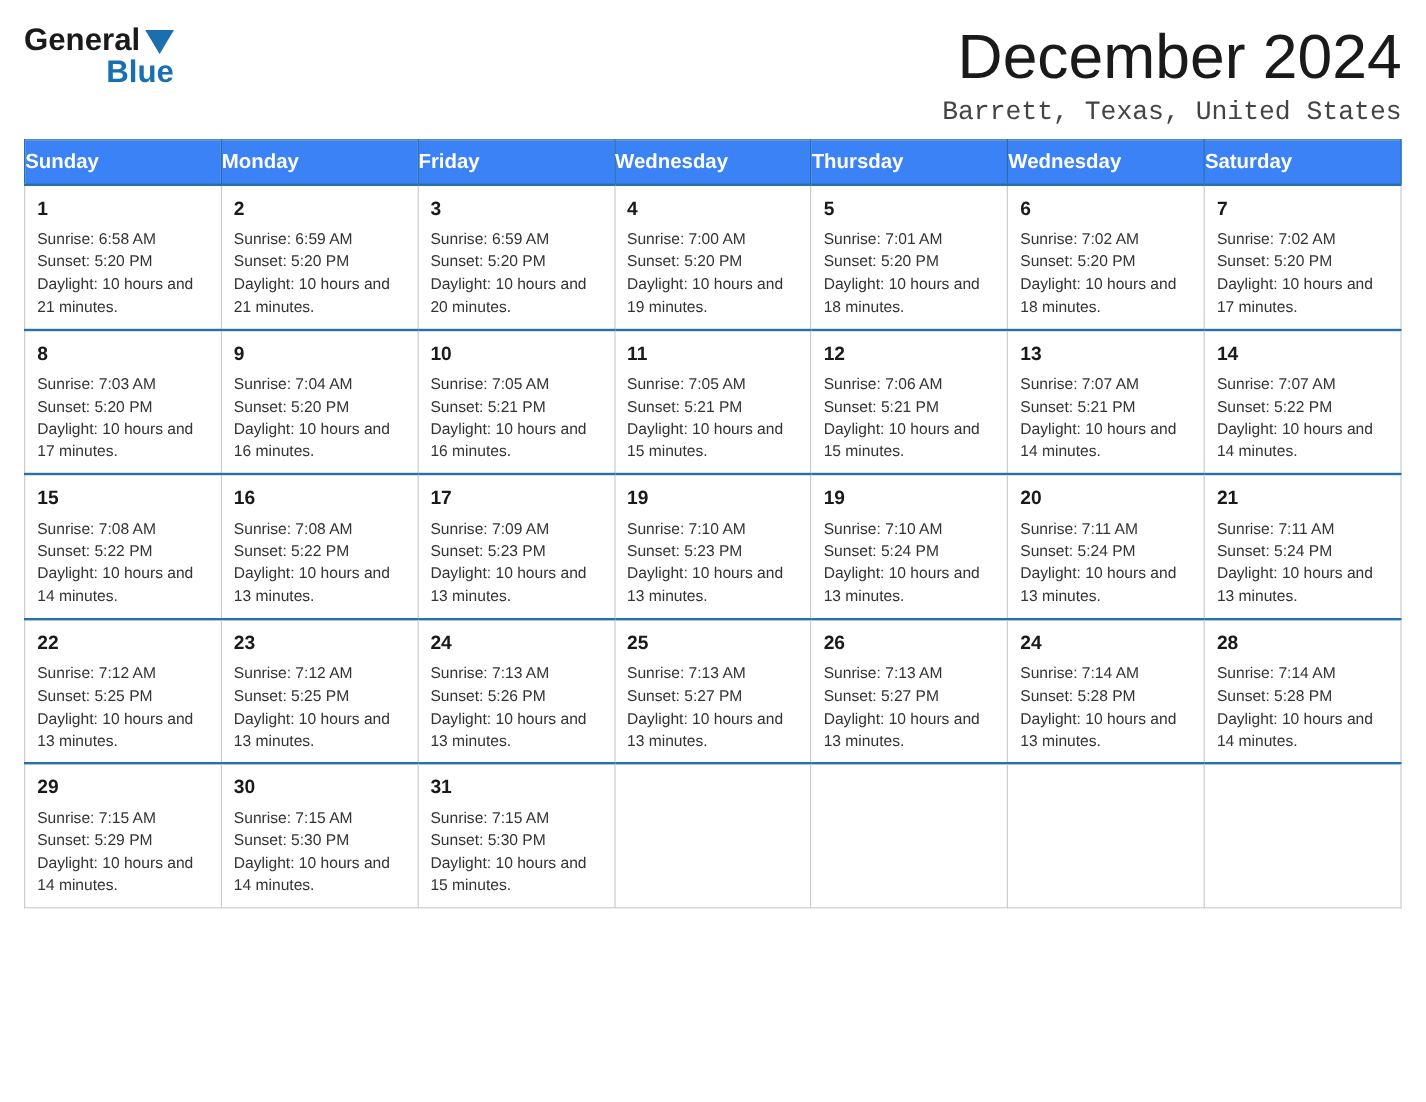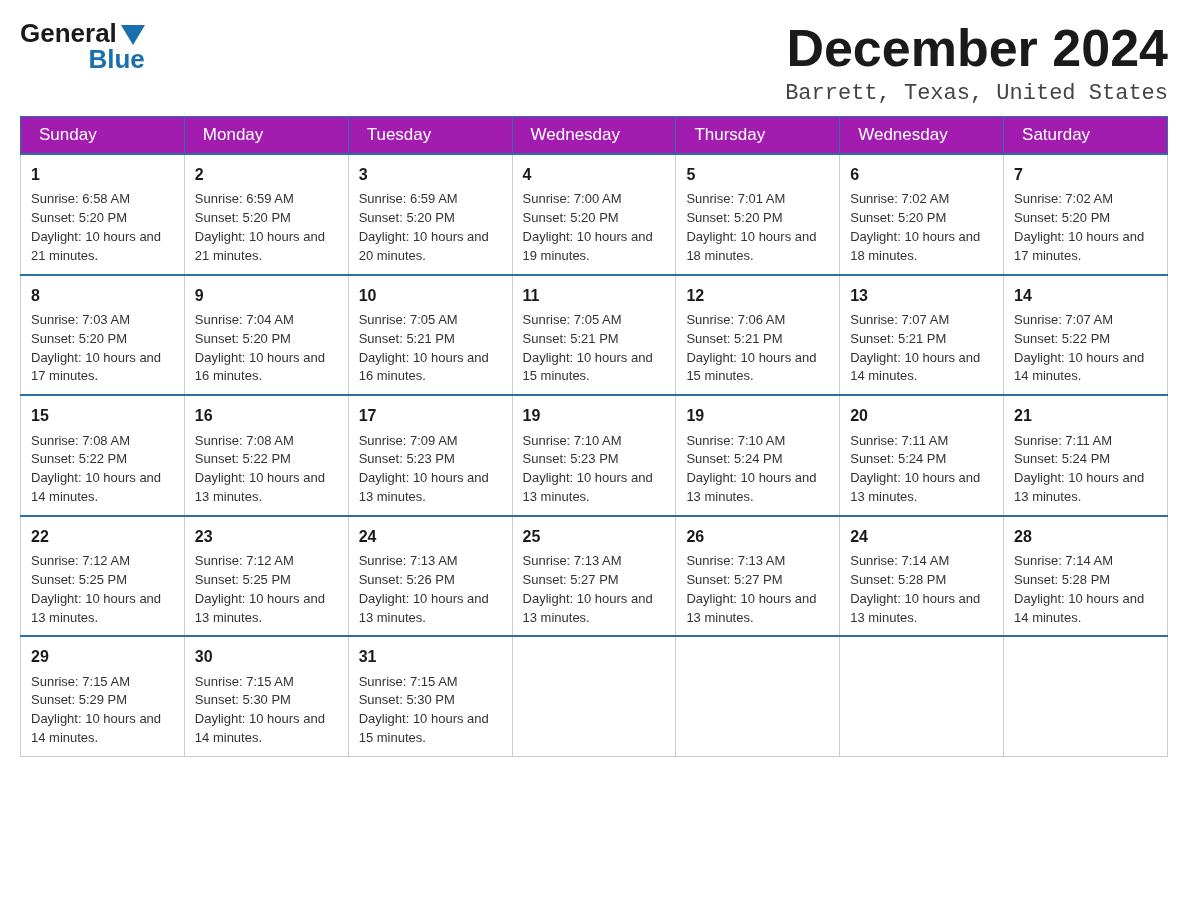--- a/index.html
+++ b/index.html
@@ -44,41 +44,41 @@
       border-right: 12px solid transparent;
       border-top: 20px solid #1a6faf;
       margin-left: 4px;
       margin-top: 4px;
     }
     .title-area {
       text-align: right;
     }
     .calendar-title {
       font-size: 52px;
-      font-weight: bold;
+      font-weight: normal;
       color: #1a1a1a;
       line-height: 1.1;
     }
     .calendar-subtitle {
       font-size: 22px;
       color: #444;
       margin-top: 4px;
       font-family: Liberation Mono, monospace;
     }
     .calendar-table {
       width: 100%;
       border-collapse: collapse;
       margin-top: 8px;
     }
     .calendar-table th {
-      background-color: #a21caf;
+      background-color: #3b82f6;
       color: #fff;
       font-size: 17px;
-      font-weight: normal;
-      padding: 8px 18px;
+      font-weight: bold;
+      padding: 8px 0;
       text-align: left;
       border: 1px solid #2a6faa;
     }
     .calendar-table td {
       vertical-align: top;
       padding: 8px 10px;
       border: 1px solid #ccc;
       width: 14.28%;
       font-size: 13.5px;
       color: #222;
@@ -117,21 +117,21 @@
     <div class="calendar-title">December 2024</div>
     <div class="calendar-subtitle">Barrett, Texas, United States</div>
   </div>
 </div>
 
 <table class="calendar-table">
   <thead>
     <tr>
     <th>Sunday</th>
         <th>Monday</th>
-        <th>Tuesday</th>
+        <th>Friday</th>
         <th>Wednesday</th>
         <th>Thursday</th>
         <th>Wednesday</th>
         <th>Saturday</th>
       </tr>
   </thead>
   <tbody id="calendar-body">
   <tr class="week-row">
         <td>
           <span class="day-number">1</span>

